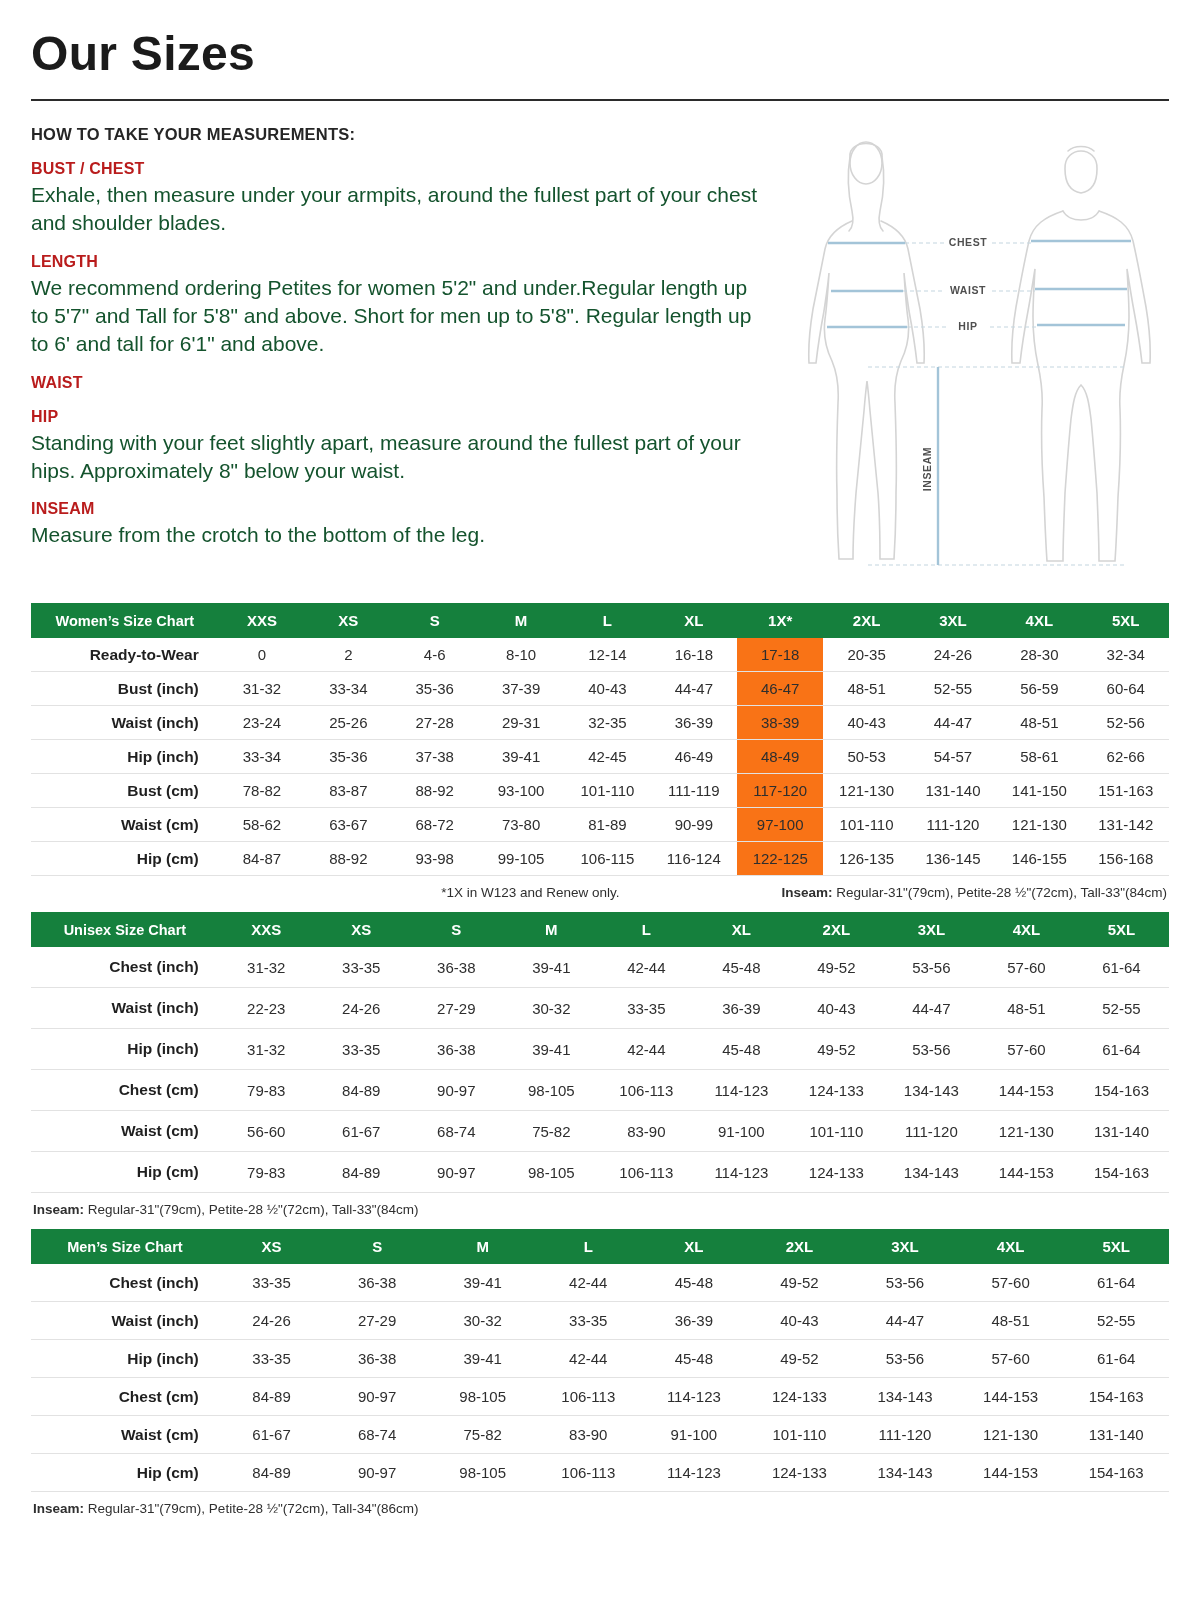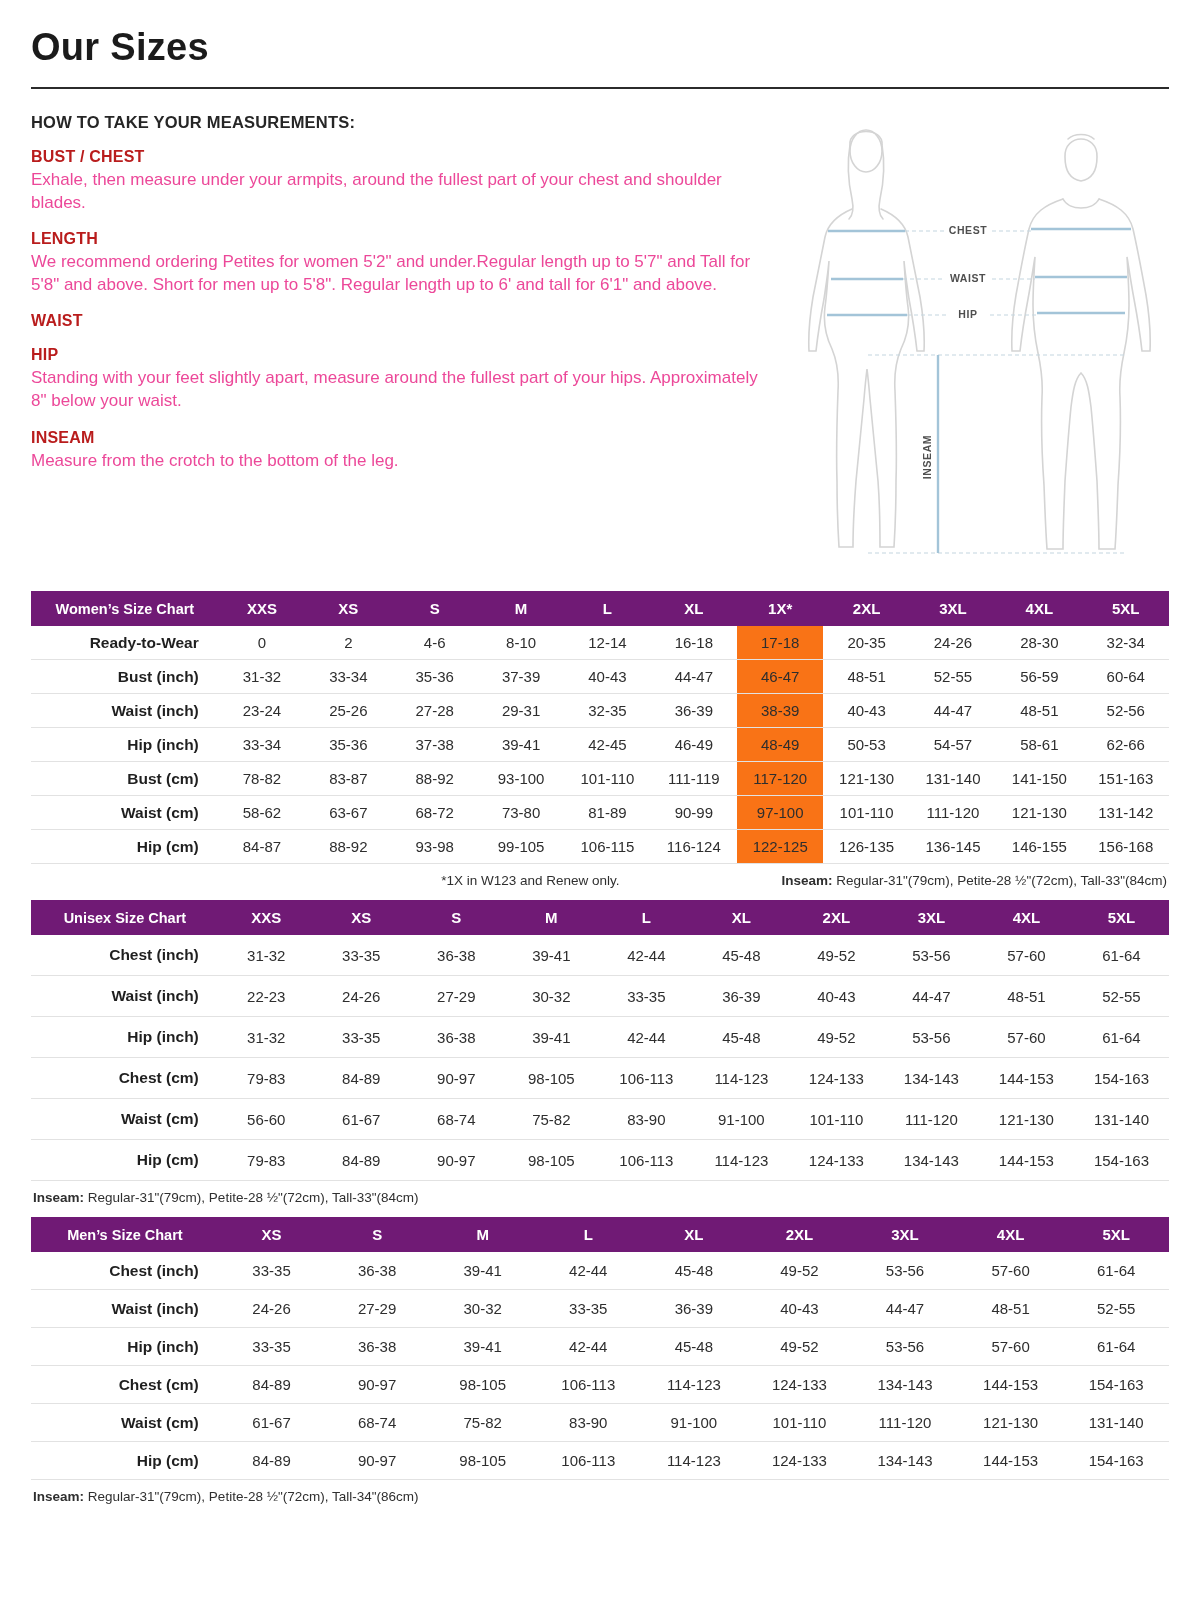--- a/index.html
+++ b/index.html
@@ -6,47 +6,47 @@
   html, body { background: #ffffff; }
   body {
     width: 1200px;
     min-height: 1600px;
     font-family: "Liberation Sans", "DejaVu Sans", sans-serif;
     color: #3d3d3d;
   }
   .page { padding: 26px 31px 12px; }
 
   .page-title {
-    font-size: 38px;
+    font-size: 48px;
     font-weight: 800;
     color: #1b1b1b;
     letter-spacing: 0.3px;
     margin-bottom: 18px;
   }
   .title-rule { border: none; border-top: 2px solid #2b2b2b; margin-bottom: 24px; }
 
   .top { display: flex; gap: 24px; margin-bottom: 16px; }
   .instructions { flex: 0 0 728px; }
   .how-heading {
     font-size: 16.5px; font-weight: 700; color: #262626;
     letter-spacing: 0.2px; margin-bottom: 4px;
   }
   .msec h3 {
     font-size: 16px; font-weight: 700; color: #b91c1c;
     margin-top: 16px; margin-bottom: 3px; letter-spacing: 0.2px;
   }
-  .msec p { font-size: 17px; line-height: 1.33; color: #ec4899; }
+  .msec p { font-size: 21px; line-height: 1.33; color: #14532d; }
 
   .diagram { flex: 1; display: flex; justify-content: center; align-items: flex-end; padding-top: 2px; }
 
   .tables { margin-top: 6px; }
   .table-block { margin-bottom: 8px; }
   table.size-table { width: 100%; border-collapse: collapse; table-layout: fixed; }
   .size-table th {
-    background: #701a75; color: #ffffff; font-weight: 700;
+    background: #15803d; color: #ffffff; font-weight: 700;
     font-size: 15px; padding: 9px 2px; text-align: center;
   }
   .size-table th.corner { width: 16.5%; font-size: 14.5px; }
   .size-table td {
     font-size: 15px; color: #2e2e2e; text-align: center;
     border-bottom: 1px solid #e2e2e2; padding: 8px 2px;
   }
   .size-table td.rowlabel {
     font-weight: 700; font-size: 15.5px; color: #1f1f1f;
     text-align: right; padding-right: 20px;

